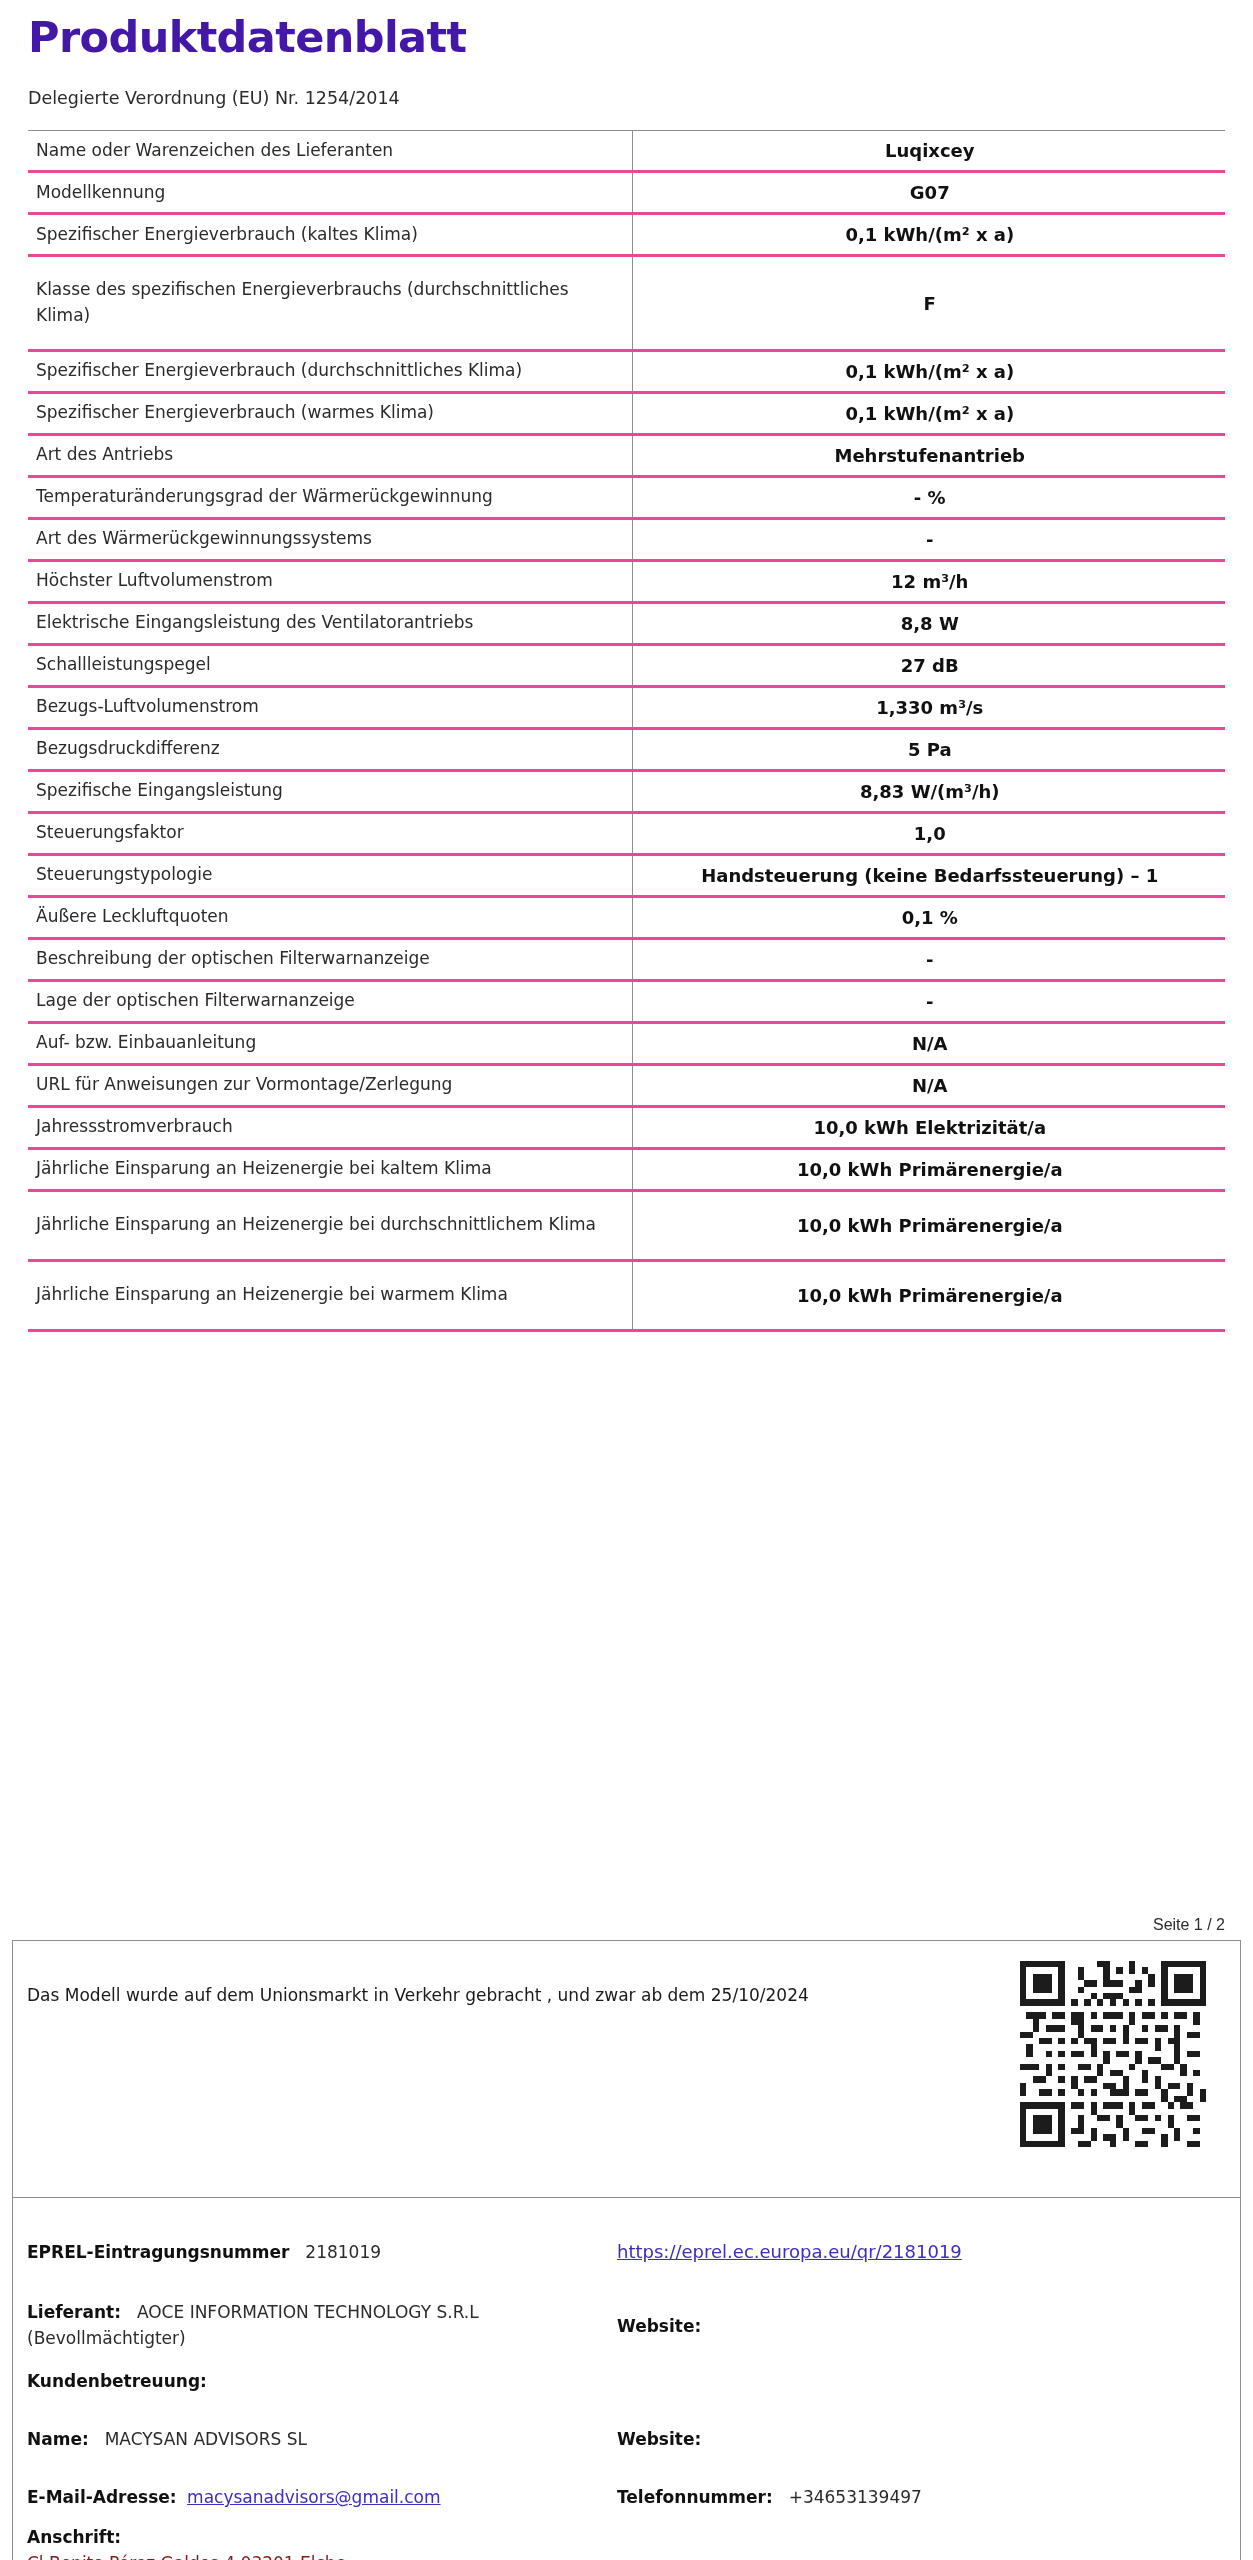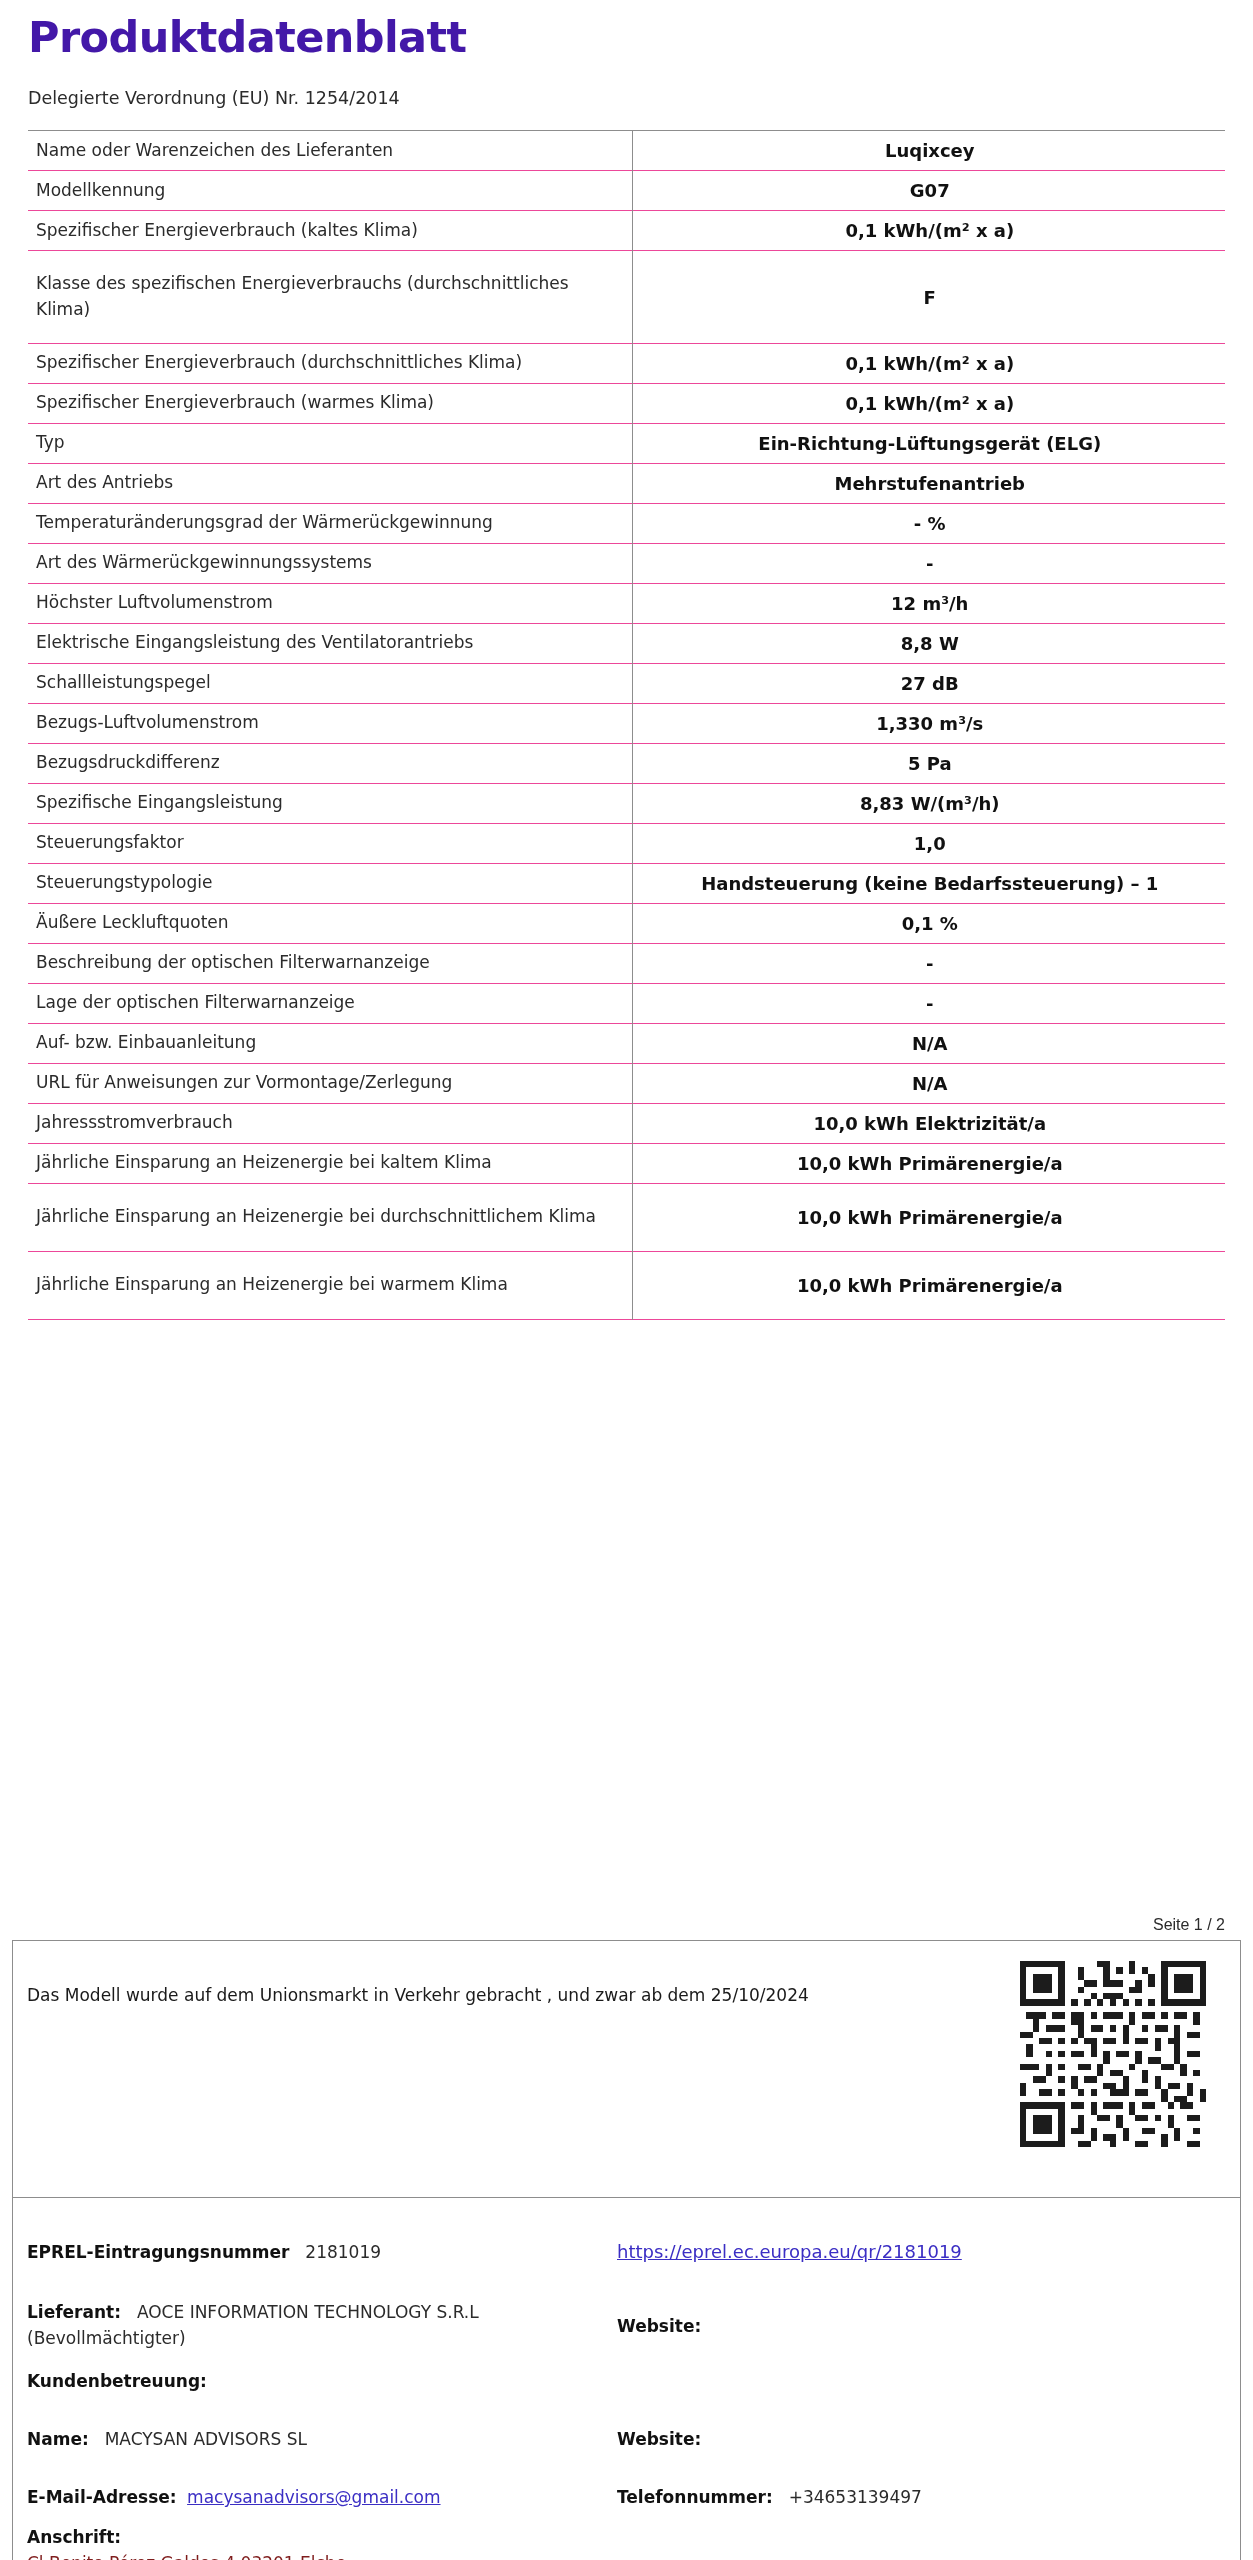--- a/index.html
+++ b/index.html
@@ -46,21 +46,21 @@
 
   
   .spec-table {
     width: 1197px;
     margin: 0 28px;
     border-collapse: collapse;
     table-layout: fixed;
     border-top: 1px solid #8d8d8d;
   }
   .spec-table tr {
-    border-bottom: 1px solid #ec4899;
+    border-bottom: 3px solid #ec4899;
   }
   .spec-table td {
     vertical-align: middle;
     padding: 6px 10px;
   }
   .spec-table td.label {
     width: 604px;
     font-size: 17px;
     color: #2b2b2b;
     line-height: 1.52;
@@ -205,24 +205,20 @@
           <td class="label">Klasse des spezifischen Energieverbrauchs (durchschnittliches Klima)</td>
           <td class="value">F</td>
         </tr>
         <tr>
           <td class="label">Spezifischer Energieverbrauch (durchschnittliches Klima)</td>
           <td class="value">0,1 kWh/(m² x a)</td>
         </tr>
         <tr>
           <td class="label">Spezifischer Energieverbrauch (warmes Klima)</td>
           <td class="value">0,1 kWh/(m² x a)</td>
-        </tr>
-        <tr>
-          <td class="label">Typ</td>
-          <td class="value">Ein-Richtung-Lüftungsgerät (ELG)</td>
         </tr>
         <tr>
           <td class="label">Art des Antriebs</td>
           <td class="value">Mehrstufenantrieb</td>
         </tr>
         <tr>
           <td class="label">Temperaturänderungsgrad der Wärmerückgewinnung</td>
           <td class="value">- %</td>
         </tr>
         <tr>

